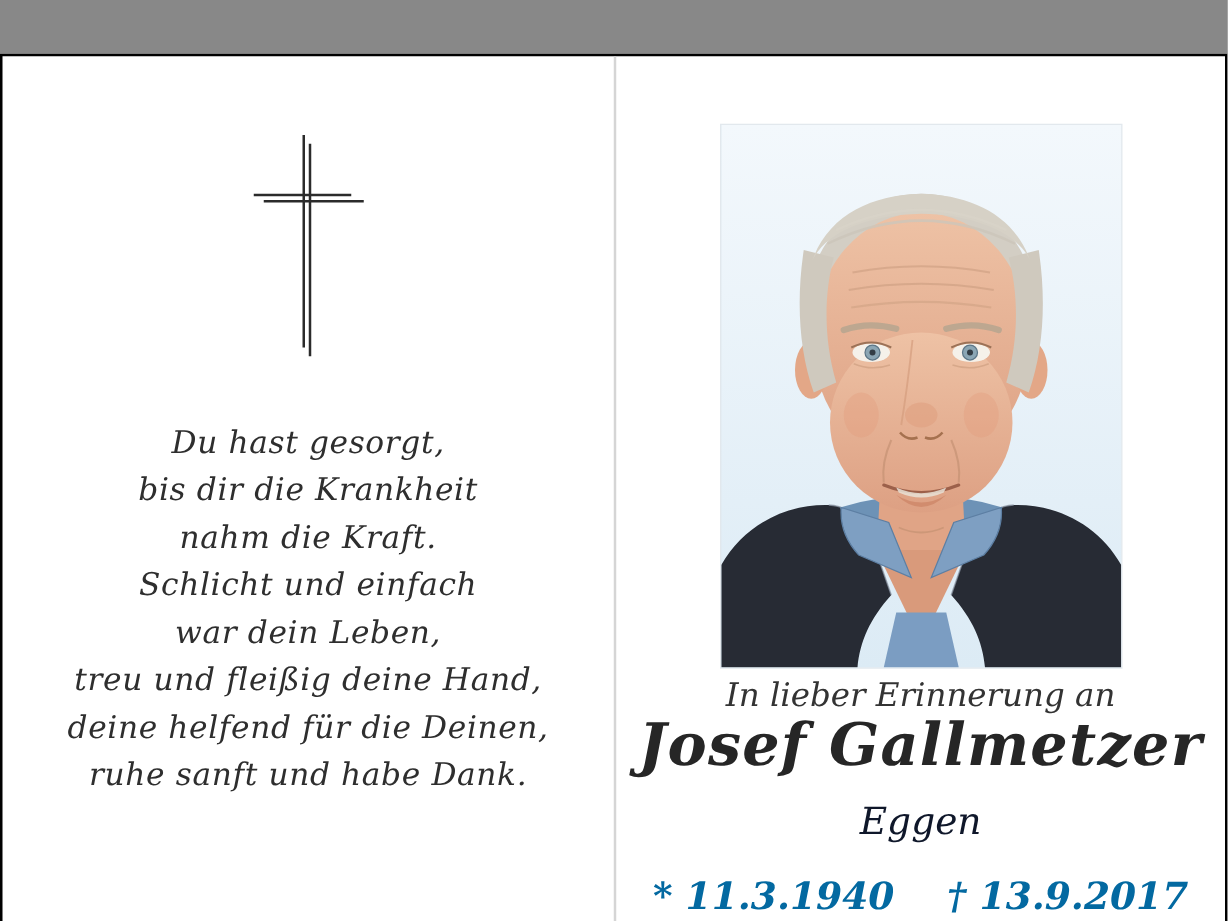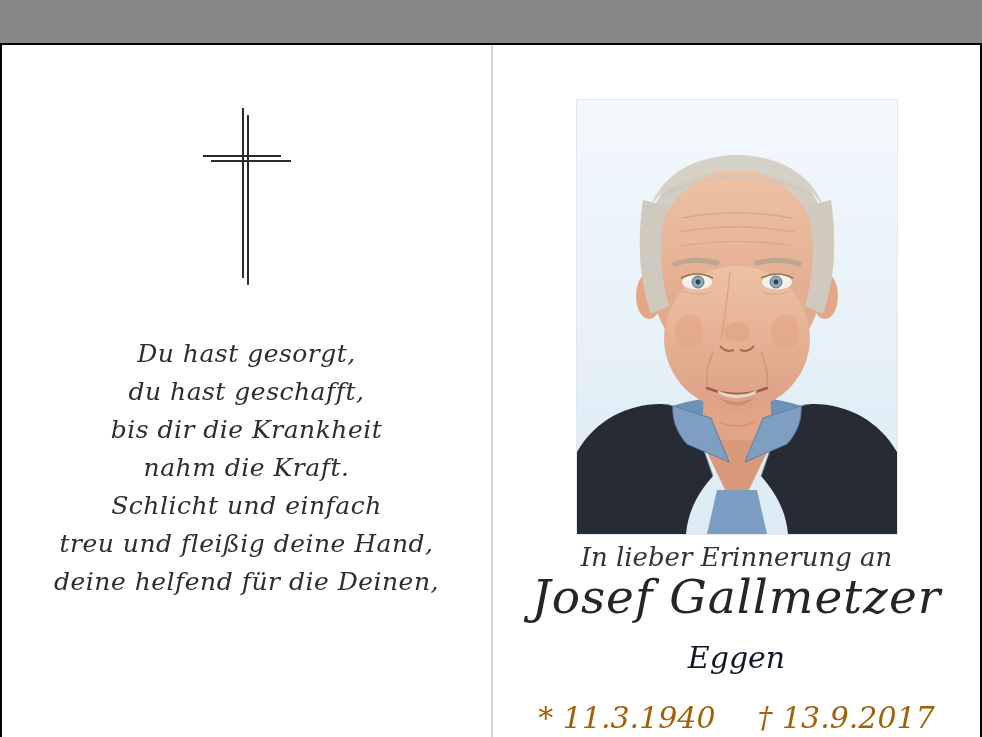--- a/index.html
+++ b/index.html
@@ -34,48 +34,49 @@
   
   .photo{
     position:absolute;top:55px;left:50%;transform:translateX(-50%);
     width:320px;height:434px;
     outline:1px solid rgba(190,205,215,.45);
     background:#e7f0f8;
   }
   .photo svg{display:block;width:100%;height:100%;}
   .rp-text{position:absolute;left:0;width:100%;text-align:center;font-style:italic;}
   .intro{top:497px;font-size:26px;color:#333;}
-  .name{top:524px;font-size:47px;font-weight:normal;letter-spacing:1px;color:#262626;}
+  .name{top:524px;font-size:47px;font-weight:bold;letter-spacing:1px;color:#262626;}
   .nickname{top:586px;font-size:30px;color:#303030;}
   .place{top:595px;font-size:30px;color:#0f172a;}
-  .dates{top:655px;font-size:30px;color:#a16207;}
+  .dates{top:655px;font-size:30px;color:#0369a1;font-weight:bold;}
   .dates .sep{display:inline-block;width:42px;}
 </style>
 </head>
 <body>
 
 <div class="scan">
 
   <div class="panel left">
     <div class="cross-wrap">
       <svg viewBox="0 0 100 190" width="100" height="190" aria-hidden="true">
         <line x1="46" y1="6" x2="46" y2="176" stroke="#2b2b2b" stroke-width="2"></line>
         <line x1="51" y1="13" x2="51" y2="183" stroke="#2b2b2b" stroke-width="2"></line>
         <line x1="6" y1="54" x2="84" y2="54" stroke="#2b2b2b" stroke-width="2"></line>
         <line x1="14" y1="59" x2="94" y2="59" stroke="#2b2b2b" stroke-width="2"></line>
       </svg>
     </div>
     <div class="poem">
       <div>Du hast gesorgt,</div>
-      <div>du hast geschafft,</div>
       <div>bis dir die Krankheit</div>
       <div>nahm die Kraft.</div>
       <div>Schlicht und einfach</div>
+      <div>war dein Leben,</div>
       <div>treu und fleißig deine Hand,</div>
       <div>deine helfend für die Deinen,</div>
+      <div>ruhe sanft und habe Dank.</div>
     </div>
   </div>
 
   <div class="divider"></div>
 
   <div class="panel right">
 
     <div class="photo" role="img" aria-label="Portrait of an elderly man with thinning gray hair, blue collared shirt under a dark jacket">
       <svg viewBox="0 0 320 434" preserveAspectRatio="none" aria-hidden="true">
         <defs>

